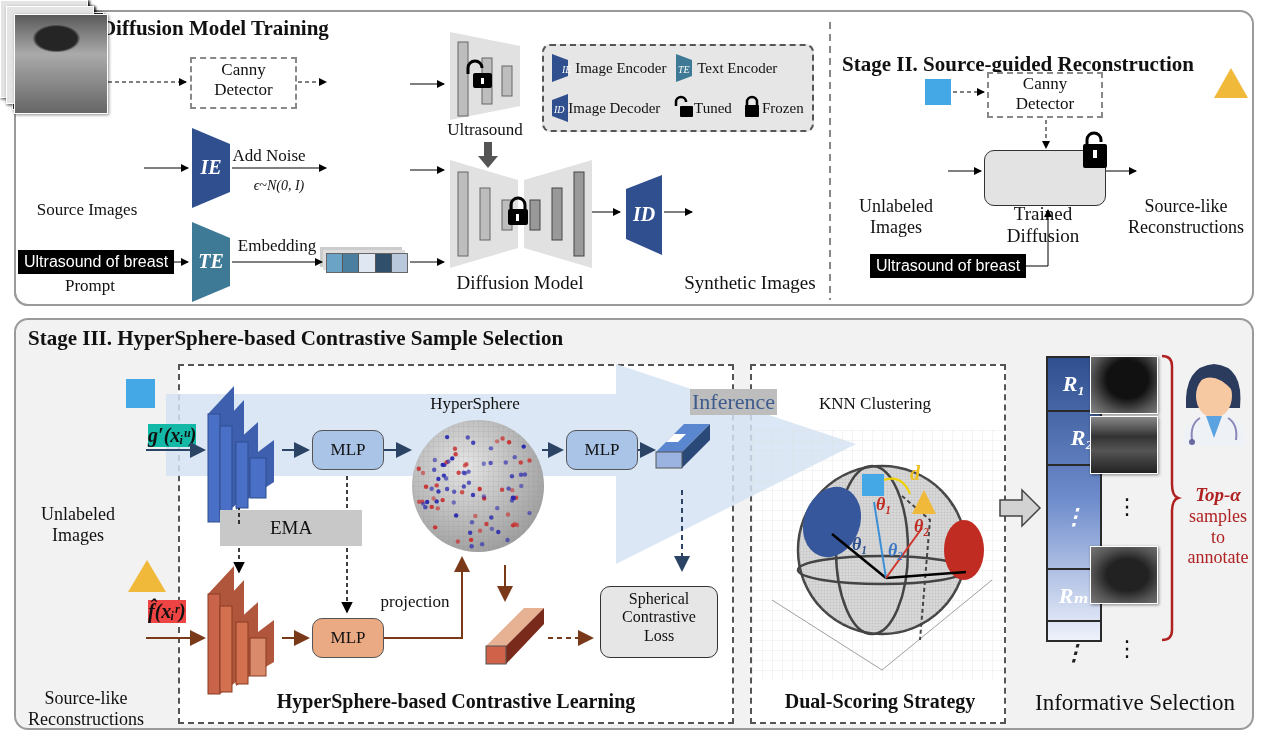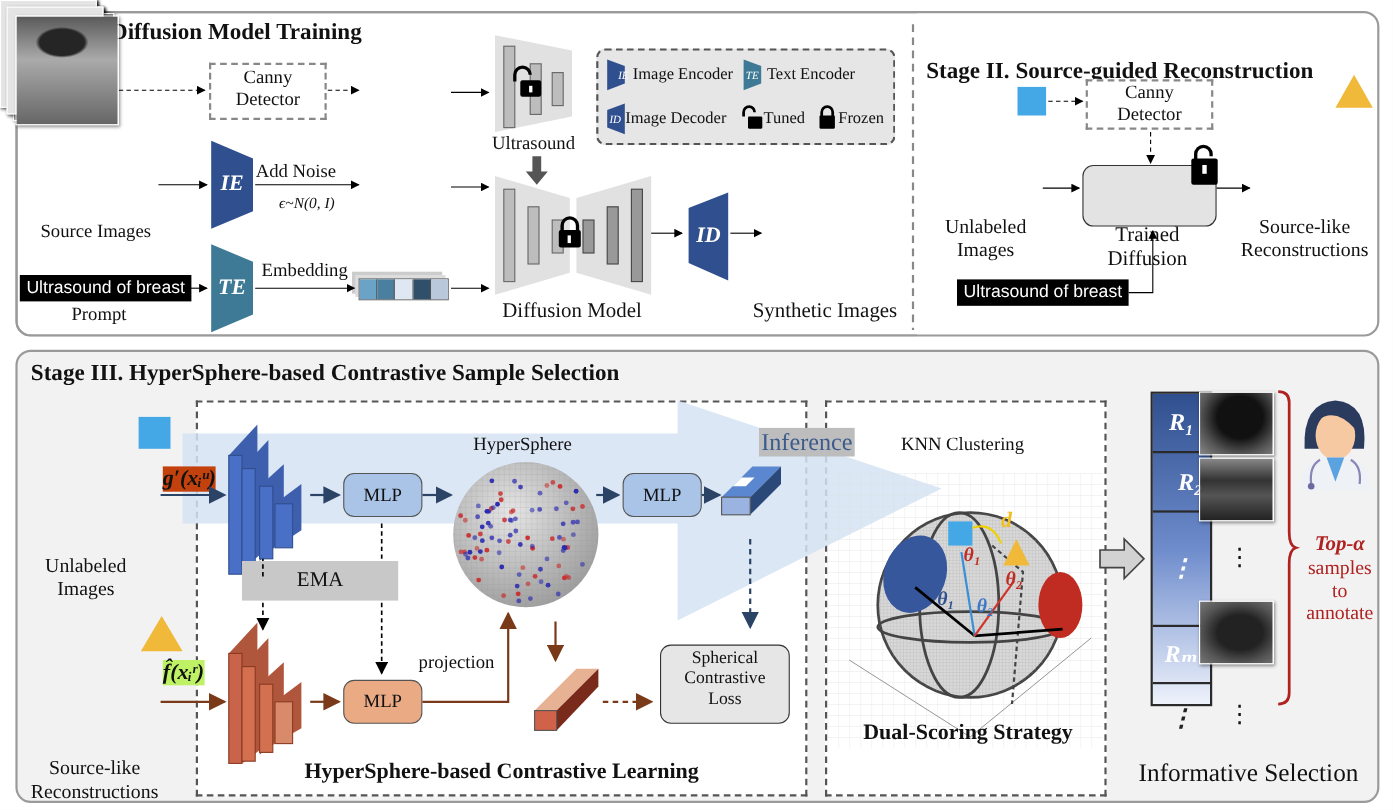--- a/index.html
+++ b/index.html
@@ -256,22 +256,22 @@
   <div class="us" style="left:14px;top:14px;width:92px;height:98px;background:radial-gradient(ellipse 24px 14px at 45% 24%,#252525 0 85%,transparent 100%),linear-gradient(#5a5a5a,#aaa 40%,#666);"></div>
 </div>
 <svg style="left:128px;top:560px;" width="38" height="32">
     <polygon points="19,0 38,32 0,32" fill="#f0b93a"></polygon>
   </svg>
 <div class="lbl" style="left:16px;top:688px;width:140px;font-size:18px;">
   <div>Source-like</div>
   <div>Reconstructions</div>
 </div>
 
-<div class="abs" style="left:148px;top:424px;font-weight:bold;font-style:italic;font-size:20px;background:#c2410c;">g′(xᵢᵘ)</div>
-<div class="abs" style="left:148px;top:600px;font-weight:bold;font-style:italic;font-size:20px;background:#bef264;">f̂(xᵢʳ)</div>
+<div class="abs" style="left:148px;top:424px;font-weight:bold;font-style:italic;font-size:20px;background:#14b8a6;">g′(xᵢᵘ)</div>
+<div class="abs" style="left:148px;top:600px;font-weight:bold;font-style:italic;font-size:20px;background:#ef4444;">f̂(xᵢʳ)</div>
 
 <svg style="left:208px;top:386px;" width="76" height="136">
   <polygon points="0,28 26,0 26,96 0,124" fill="#3e5fae"></polygon>
   <rect x="0" y="28" width="12" height="108" fill="#4a6fc6" stroke="#2f4f8f"></rect>
   <polygon points="12,40 36,14 36,112 12,132" fill="#3e5fae"></polygon>
   <rect x="12" y="40" width="12" height="88" fill="#4a6fc6" stroke="#2f4f8f"></rect>
   <polygon points="28,56 50,36 50,104 28,124" fill="#3e5fae"></polygon>
   <rect x="28" y="56" width="12" height="66" fill="#4a6fc6" stroke="#2f4f8f"></rect>
   <polygon points="42,72 66,54 66,96 42,112" fill="#3e5fae"></polygon>
   <rect x="42" y="72" width="16" height="40" fill="#4a6fc6" stroke="#2f4f8f"></rect>
@@ -482,21 +482,21 @@
   <rect x="110" y="64" width="22" height="22" fill="#45a8e6"></rect>
   <polygon points="172,80 184,104 160,104" fill="#f0b93a"></polygon>
   <path d="M132 70 Q150 64 158 84" fill="none" stroke="#f0d000" stroke-width="2"></path>
 </svg>
 <div class="abs" style="left:910px;top:462px;color:#f0c020;font-style:italic;font-weight:bold;font-size:20px;">d</div>
 <div class="abs" style="left:876px;top:494px;color:#c02c22;font-style:italic;font-weight:bold;font-size:18px;">θ₁</div>
 <div class="abs" style="left:914px;top:516px;color:#c02c22;font-style:italic;font-weight:bold;font-size:18px;">θ₂</div>
 <div class="abs" style="left:852px;top:534px;color:#2f4f8f;font-style:italic;font-weight:bold;font-size:18px;">θ₁</div>
 <div class="abs" style="left:888px;top:540px;color:#3b78c6;font-style:italic;font-weight:bold;font-size:18px;">θ₂</div>
 
-<div class="lbl" style="left:760px;top:655px;width:240px;font-weight:bold;font-size:20px;">Dual-Scoring Strategy</div>
+<div class="lbl" style="left:760px;top:690px;width:240px;font-weight:bold;font-size:20px;">Dual-Scoring Strategy</div>
 
 <svg style="left:1000px;top:490px;" width="42" height="36">
   <polygon points="0,10 22,10 22,0 40,18 22,36 22,26 0,26" fill="#d2d2d2" stroke="#444" stroke-width="1.5"></polygon>
 </svg>
 
 <div class="abs" style="left:1046px;top:356px;width:56px;height:286px;border:2px solid #2a2a2a;box-sizing:border-box;background:linear-gradient(#2f4f8f,#6e8ccc 50%,#eef2fb);">
   <div class="rank" style="top:0;height:54px;">
       <span>R₁</span>
     </div>
   <div class="rank" style="top:54px;height:54px;padding-left:16px;">

